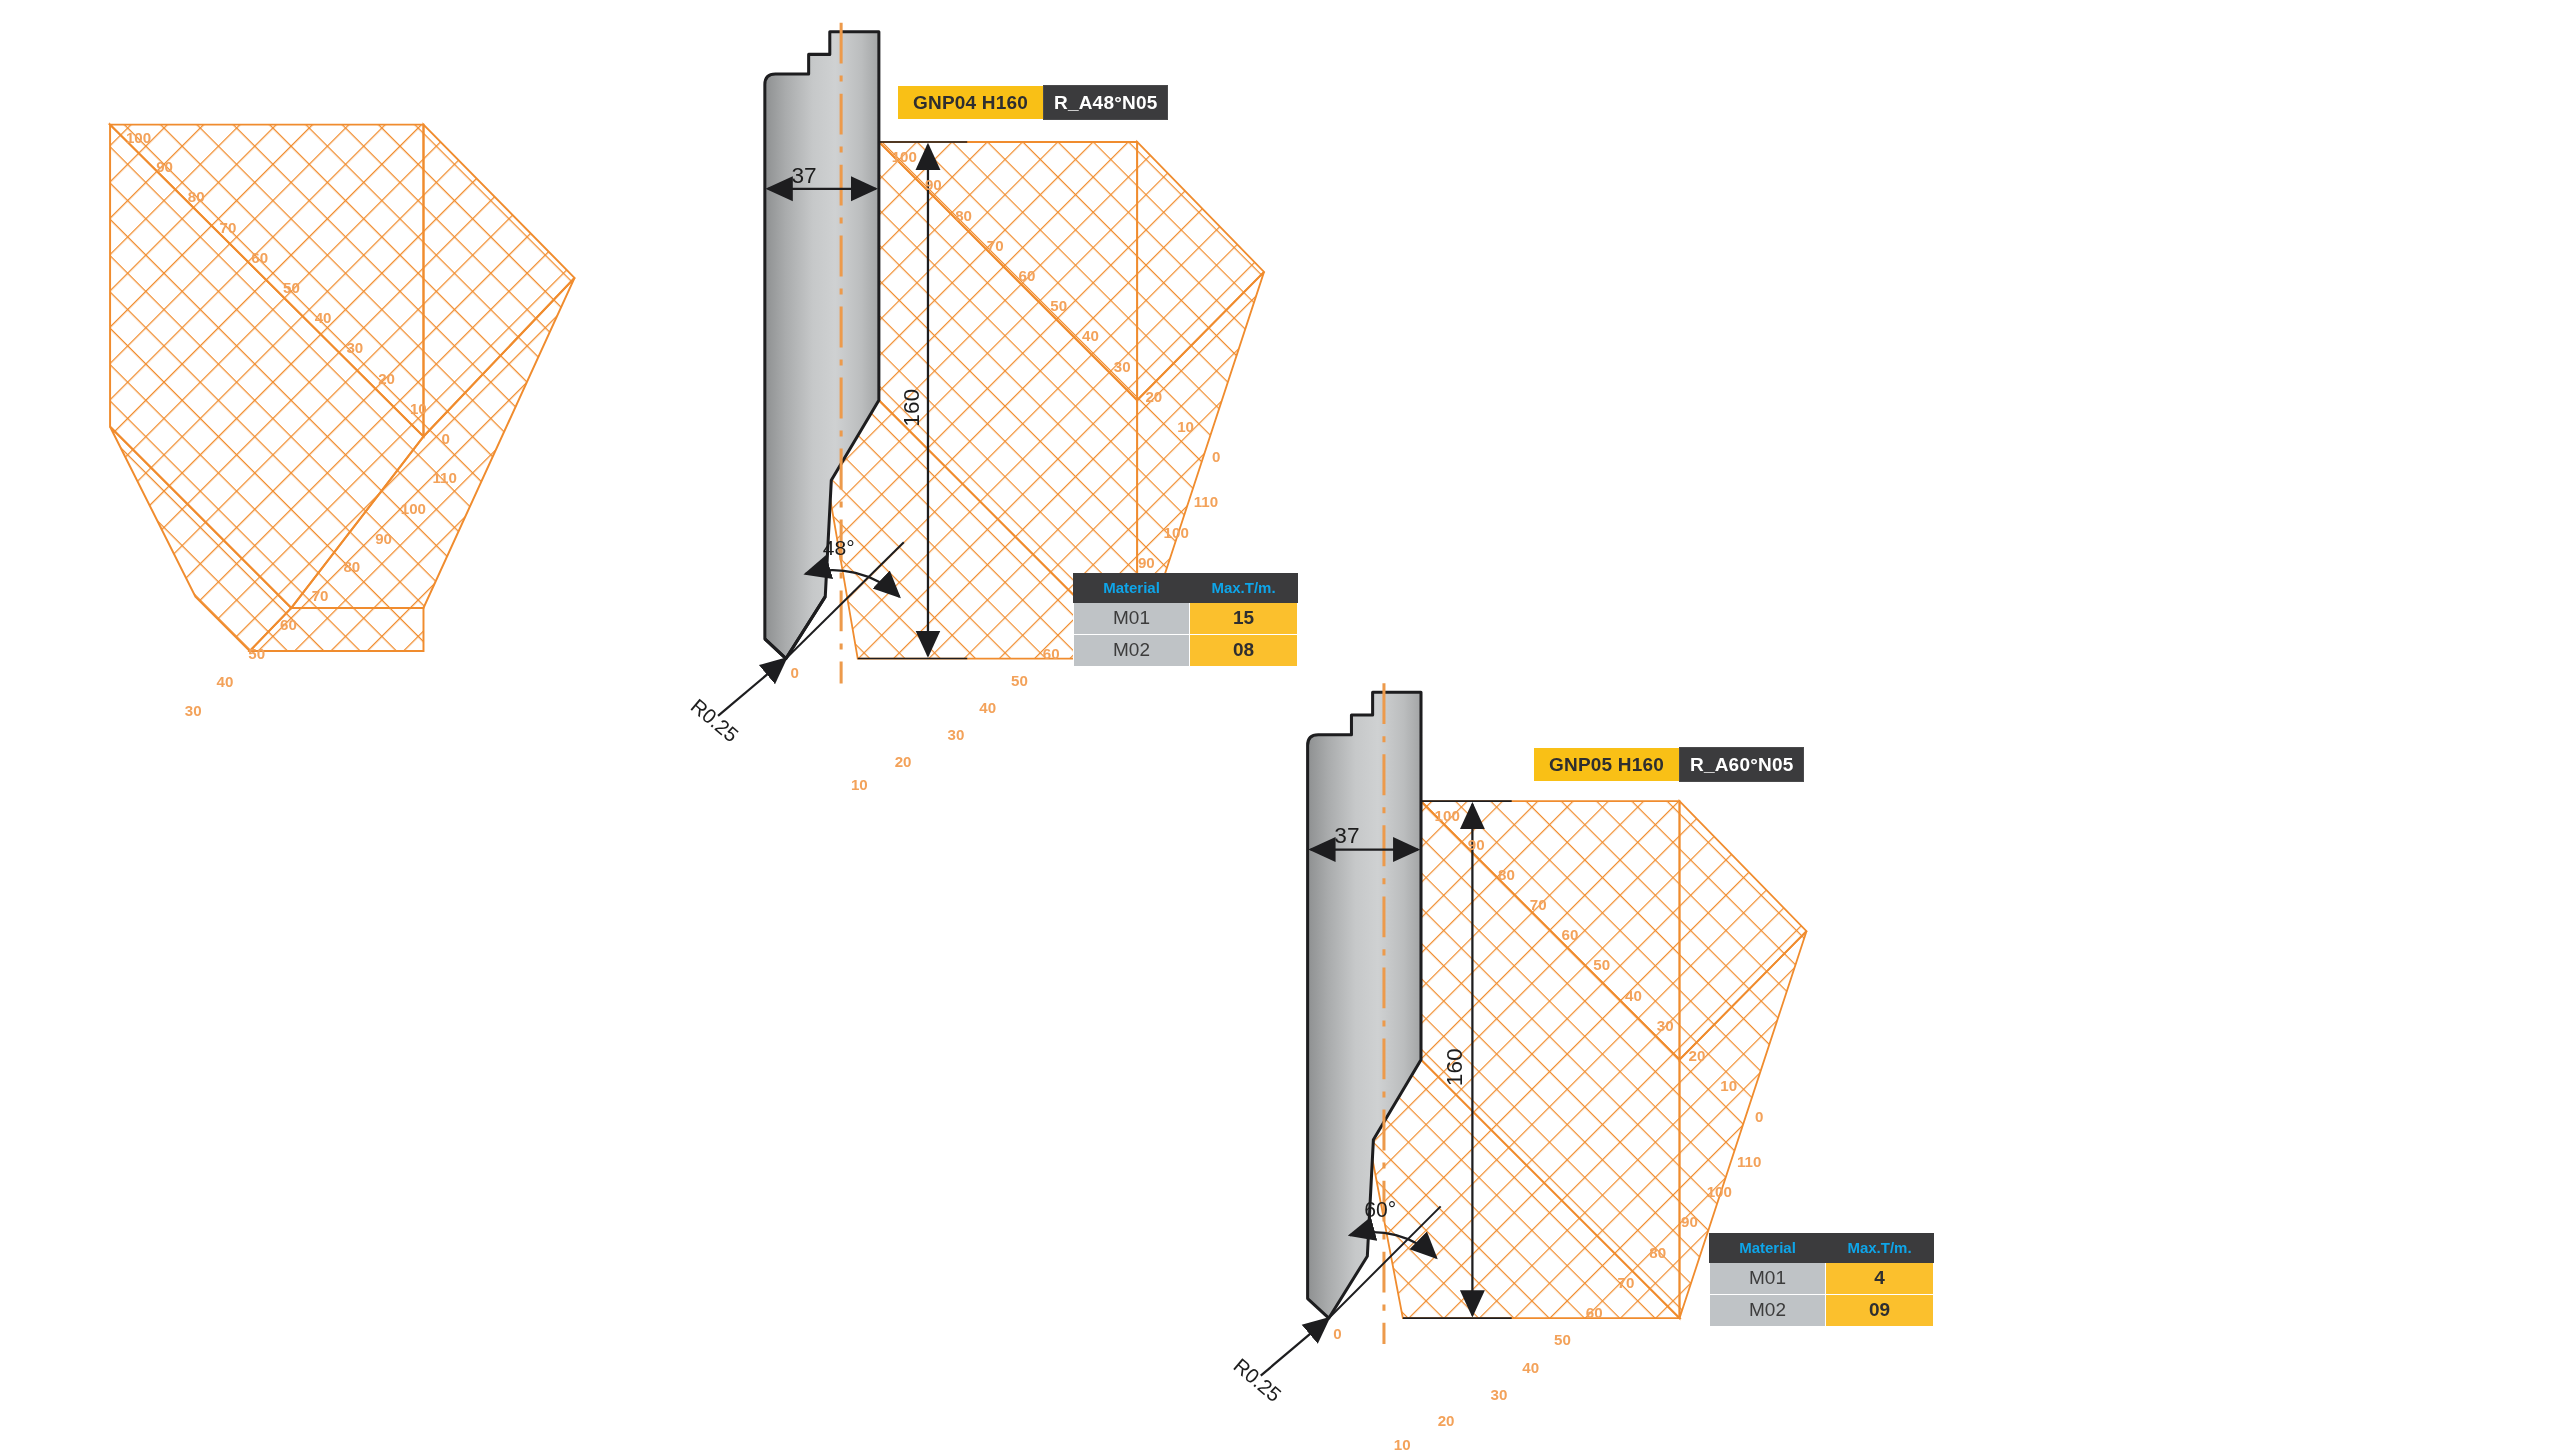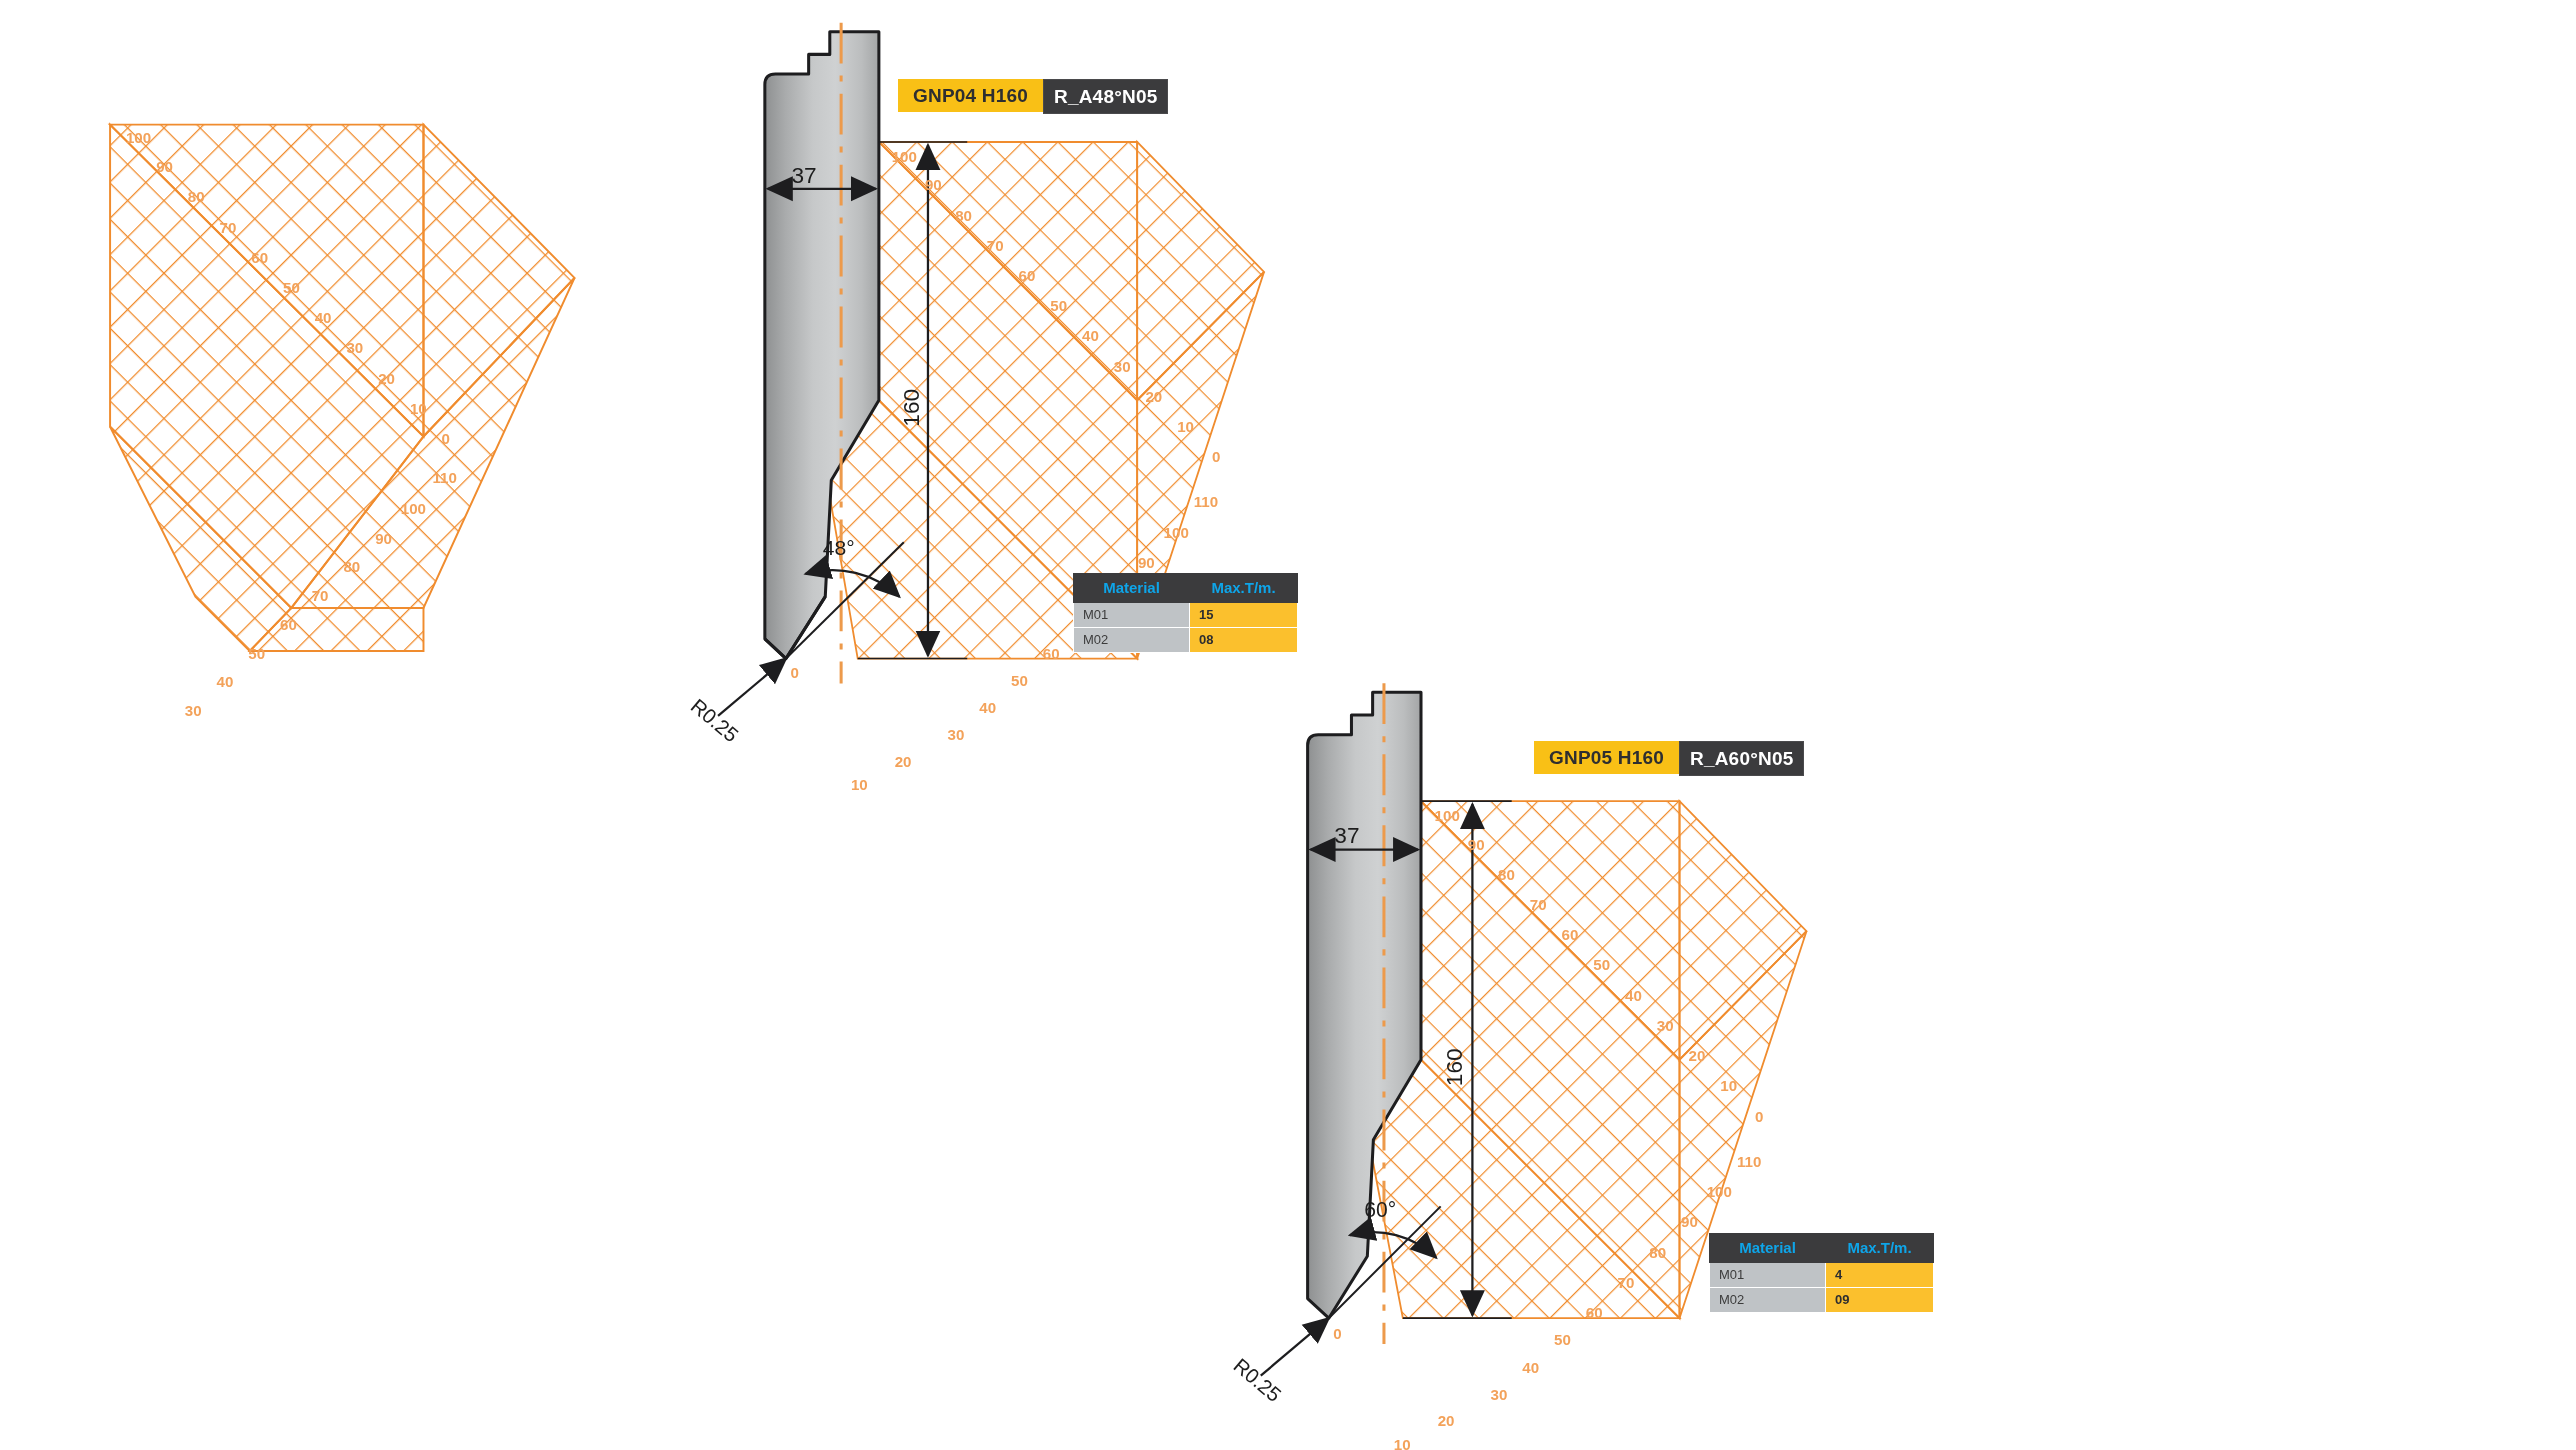--- a/index.html
+++ b/index.html
@@ -28,21 +28,21 @@
     position: absolute;
     left: 0;
     top: 0;
     overflow: visible;
   }
 
   
   .part-label {
     position: absolute;
     display: flex;
-    align-items: flex-start;
+    align-items: center;
     height: 47px;
     line-height: 33px;
     white-space: nowrap;
   }
   #punch-1 .part-label { left: 898px; top: 79px; }
   #punch-2 .part-label { left: 884px; top: 76px; }
 
   .part-label .code-chip {
     background: #F9C016;
     color: #2e2e30;
@@ -75,24 +75,24 @@
     color: #0ea5e9;
     font-size: 15px;
     font-weight: bold;
     padding: 5.3px 9px;
     text-align: center;
     border: 0.8px solid #3b3b3d;
   }
   .material-table th.col-material { min-width: 97px; }
   .material-table th.col-max     { min-width: 89px; }
   .material-table td {
-    text-align: left;
+    text-align: center;
     padding: 4.5px 9px;
     border: 0.8px solid #ffffff;
-    font-size: 13px;
+    font-size: 19px;
     color: #3c3c3c;
   }
   .material-table td.cell-material {
     background: #bfc3c6;
     font-weight: normal;
   }
   .material-table td.cell-value {
     background: #FBC02D;
     font-weight: bold;
     color: #2e2e30;

